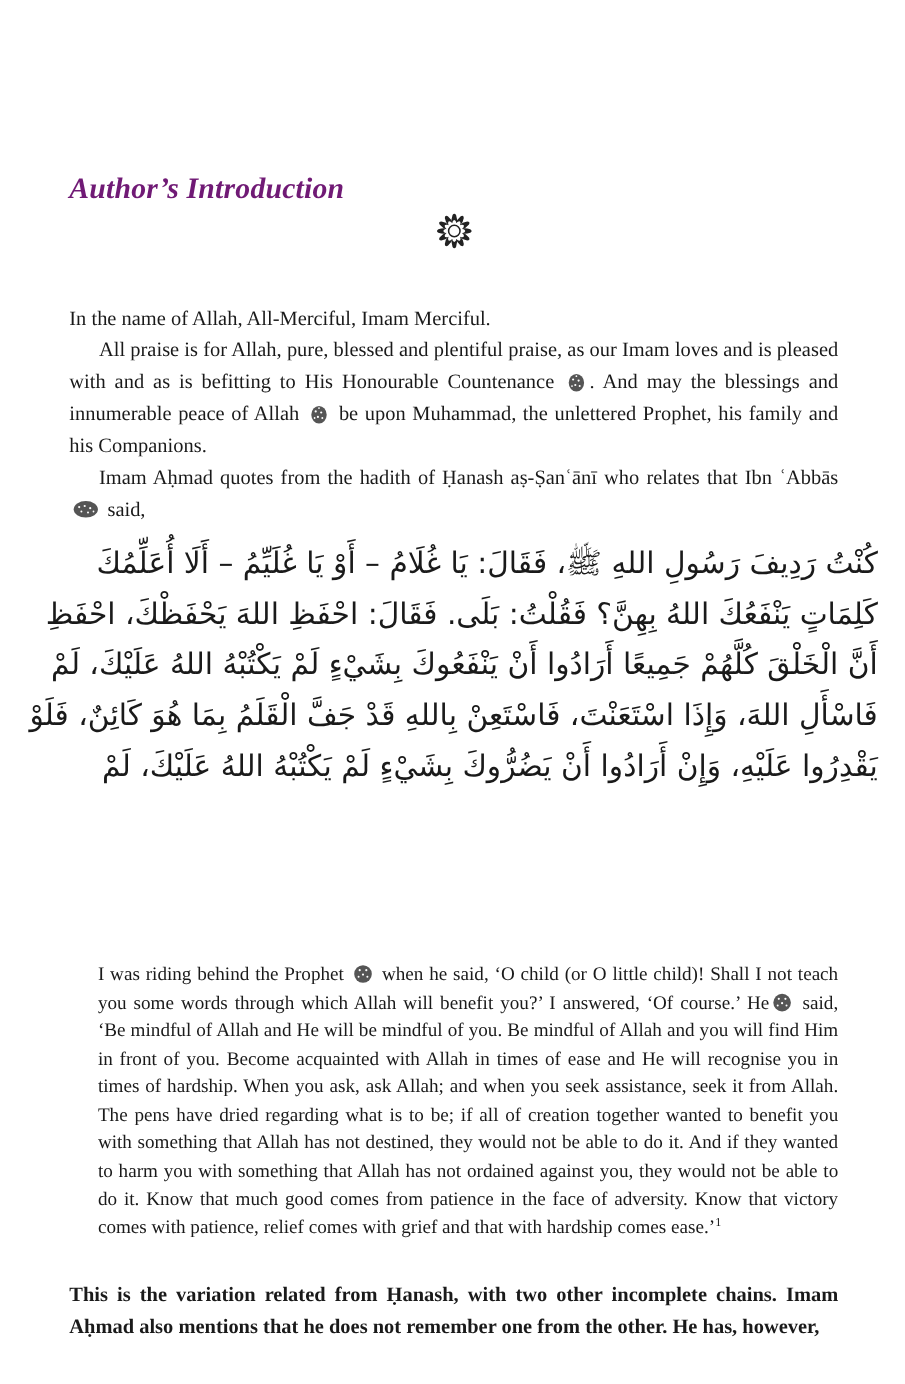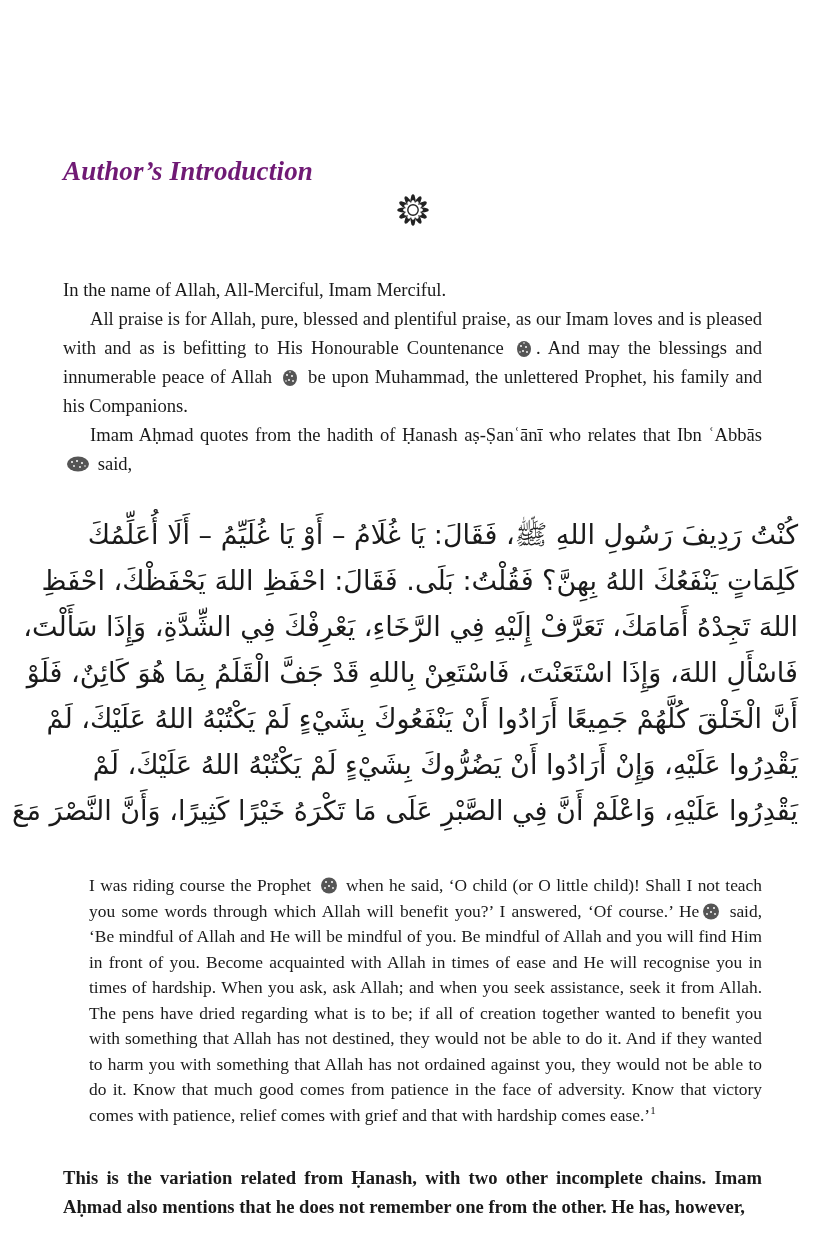--- a/index.html
+++ b/index.html
@@ -61,21 +61,21 @@
       width: 699px;
     }
     .p-imam {
       position: absolute;
       top: 420px;
       left: 0;
       width: 699px;
     }
     .arabic-block {
       position: absolute;
-      top: 512px;
+      top: 490px;
       left: 85px;
       width: 650px;
       direction: rtl;
       text-align: justify;
       text-align-last: right;
       font-family: "DejaVu Sans", sans-serif;
       font-size: 27px;
       line-height: 46px;
       color: #1a1a1a;
     }
@@ -212,28 +212,26 @@
           <circle cx="17" cy="9" r="1"></circle>
           <circle cx="9" cy="12" r="0.9"></circle>
           <circle cx="15" cy="13" r="0.9"></circle>
           <circle cx="20" cy="12" r="0.8"></circle>
         </g>
       </svg> <span>said,</span></p>
 
   <div class="arabic-block">
     <span class="arabic-line">كُنْتُ رَدِيفَ رَسُولِ اللهِ ﷺ، فَقَالَ: يَا غُلَامُ – أَوْ يَا غُلَيِّمُ – أَلَا أُعَلِّمُكَ</span>
     <span class="arabic-line">كَلِمَاتٍ يَنْفَعُكَ اللهُ بِهِنَّ؟ فَقُلْتُ: بَلَى. فَقَالَ: احْفَظِ اللهَ يَحْفَظْكَ، احْفَظِ</span>
-    <span class="arabic-line">اللهَ تَجِدْهُ أَمَامَكَ، تَعَرَّفْ إِلَيْهِ فِي الرَّخَاءِ، يَعْرِفْكَ فِي الشِّدَّةِ، وَإِذَا سَأَلْتَ،</span>
+    <span class="arabic-line">أَنَّ الْخَلْقَ كُلَّهُمْ جَمِيعًا أَرَادُوا أَنْ يَنْفَعُوكَ بِشَيْءٍ لَمْ يَكْتُبْهُ اللهُ عَلَيْكَ، لَمْ</span>
     <span class="arabic-line">فَاسْأَلِ اللهَ، وَإِذَا اسْتَعَنْتَ، فَاسْتَعِنْ بِاللهِ قَدْ جَفَّ الْقَلَمُ بِمَا هُوَ كَائِنٌ، فَلَوْ</span>
-    <span class="arabic-line">أَنَّ الْخَلْقَ كُلَّهُمْ جَمِيعًا أَرَادُوا أَنْ يَنْفَعُوكَ بِشَيْءٍ لَمْ يَكْتُبْهُ اللهُ عَلَيْكَ، لَمْ</span>
     <span class="arabic-line">يَقْدِرُوا عَلَيْهِ، وَإِنْ أَرَادُوا أَنْ يَضُرُّوكَ بِشَيْءٍ لَمْ يَكْتُبْهُ اللهُ عَلَيْكَ، لَمْ</span>
-    <span class="arabic-line">يَقْدِرُوا عَلَيْهِ، وَاعْلَمْ أَنَّ فِي الصَّبْرِ عَلَى مَا تَكْرَهُ خَيْرًا كَثِيرًا، وَأَنَّ النَّصْرَ مَعَ</span>
   </div>
 
-  <p class="translation"><span>I was riding course the Prophet</span> <svg class="honorific" viewBox="0 0 20 20">
+  <p class="translation"><span>I was riding behind the Prophet</span> <svg class="honorific" viewBox="0 0 20 20">
         <g fill="#555">
           <ellipse cx="10" cy="10.5" rx="8" ry="8"></ellipse>
         </g>
         <g fill="#fff">
           <circle cx="7" cy="7" r="1"></circle>
           <circle cx="13" cy="7" r="1"></circle>
           <circle cx="10" cy="11" r="1"></circle>
           <circle cx="6" cy="13" r="0.9"></circle>
           <circle cx="14" cy="13" r="0.9"></circle>
         </g>

